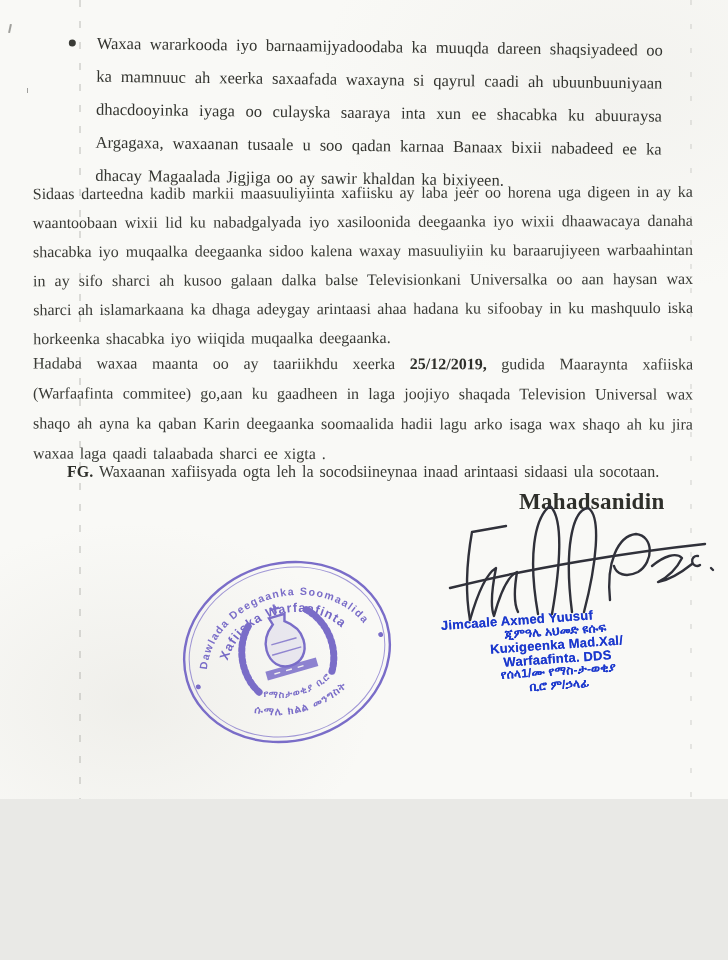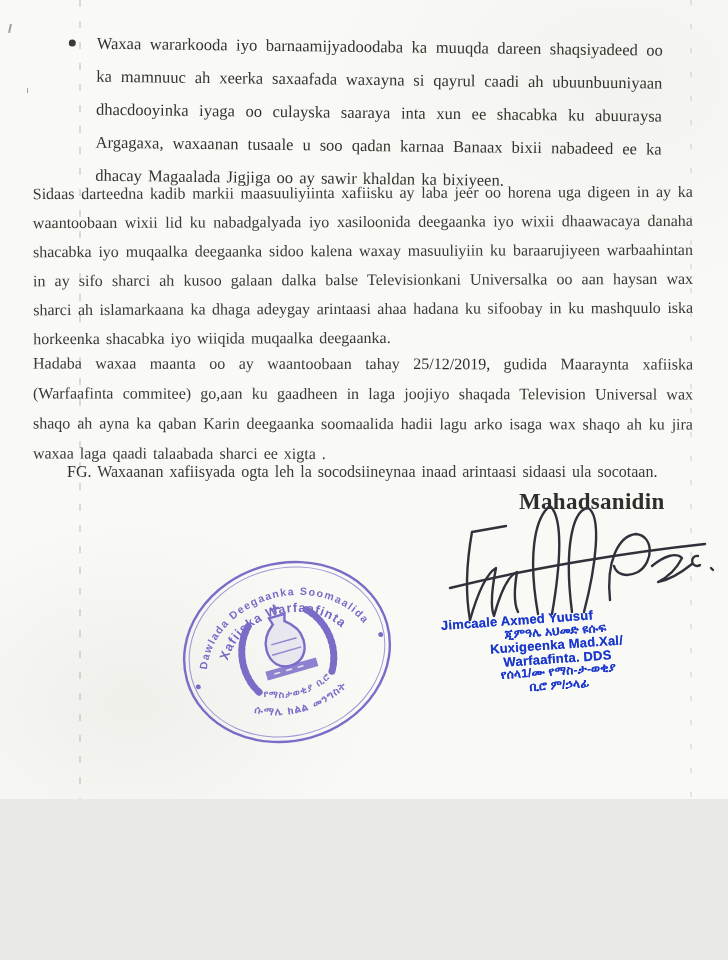--- a/index.html
+++ b/index.html
@@ -34,21 +34,21 @@
   .bullet-row{position:absolute;left:64px;top:30px;width:600px;transform:rotate(0.7deg);}
   .bullet-dot{
     position:absolute;left:4px;top:13px;width:7px;height:7px;border-radius:50%;
     background:#3a3b36;
   }
   .bullet-text{position:relative;margin-left:32px;width:566px;line-height:33px;
     font-size:16.5px;text-align:justify;text-align-last:left;word-spacing:2px;}
   .p2{left:33px;top:178px;width:660px;transform:rotate(-0.2deg);}
   .p3{left:33px;top:349px;width:660px;line-height:30px;transform:rotate(0.1deg);}
   .fg{left:33px;top:459px;width:672px;line-height:26px;margin-left:34px;}
-  .bold{font-weight:normal;color:#2e2f2a;}
+  .bold{font-weight:bold;color:#2e2f2a;}
   .closing{
     position:absolute;left:519px;top:489px;
     font-size:23px;font-weight:bold;color:#2e2f2a;letter-spacing:.3px;
   }
   .signature{position:absolute;left:420px;top:496px;width:300px;height:150px;}
   .blue-stamp{
     position:absolute;left:437px;top:611px;width:240px;
     transform:rotate(-4deg);
     text-align:center;
     font-family:"Liberation Sans", sans-serif;
@@ -77,21 +77,21 @@
   <div class="tick t2"></div>
 
   <div class="bullet-row">
     <span class="bullet-dot"></span>
     <div class="bullet-text">Waxaa wararkooda iyo barnaamijyadoodaba ka muuqda dareen shaqsiyadeed oo ka mamnuuc ah xeerka saxaafada waxayna si qayrul caadi ah ubuunbuuniyaan dhacdooyinka iyaga oo culayska saaraya inta xun ee shacabka ku abuuraysa Argagaxa, waxaanan tusaale u soo qadan karnaa Banaax bixii nabadeed ee ka dhacay Magaalada Jigjiga oo ay sawir khaldan ka bixiyeen.</div>
   </div>
 
   <div class="para p2">Sidaas darteedna kadib markii maasuuliyiinta xafiisku ay laba jeer oo horena uga digeen in ay ka waantoobaan wixii lid ku nabadgalyada iyo xasiloonida deegaanka iyo wixii dhaawacaya danaha shacabka iyo muqaalka deegaanka sidoo kalena waxay masuuliyiin ku baraarujiyeen warbaahintan in ay sifo sharci ah kusoo galaan dalka balse Televisionkani Universalka oo aan haysan wax sharci ah islamarkaana ka dhaga adeygay arintaasi ahaa hadana ku sifoobay in ku mashquulo iska horkeenka shacabka iyo wiiqida muqaalka deegaanka.</div>
 
   <div class="para p3">
-    <span>Hadaba waxaa maanta oo ay waantoobaan tahay </span><span class="bold">25/12/2019,</span><span> gudida Maaraynta xafiiska (Warfaafinta commitee) go,aan ku gaadheen in laga joojiyo shaqada Television Universal wax shaqo ah ayna ka qaban Karin deegaanka soomaalida hadii lagu arko isaga wax shaqo ah ku jira waxaa laga qaadi talaabada sharci ee xigta .</span>
+    <span>Hadaba waxaa maanta oo ay taariikhdu xeerka </span><span class="bold">25/12/2019,</span><span> gudida Maaraynta xafiiska (Warfaafinta commitee) go,aan ku gaadheen in laga joojiyo shaqada Television Universal wax shaqo ah ayna ka qaban Karin deegaanka soomaalida hadii lagu arko isaga wax shaqo ah ku jira waxaa laga qaadi talaabada sharci ee xigta .</span>
   </div>
 
   <div class="para fg">
     <span class="bold">FG.</span><span> Waxaanan xafiisyada ogta leh la socodsiineynaa inaad arintaasi sidaasi ula socotaan.</span>
   </div>
 
   <div class="closing">Mahadsanidin</div>
 
   <svg class="signature" viewBox="0 0 300 150" fill="none" stroke="#30313a" stroke-width="2.4" stroke-linecap="round" stroke-linejoin="round">
     <path d="M86,30 L52,36 C47,64 45,96 50,124"></path>

